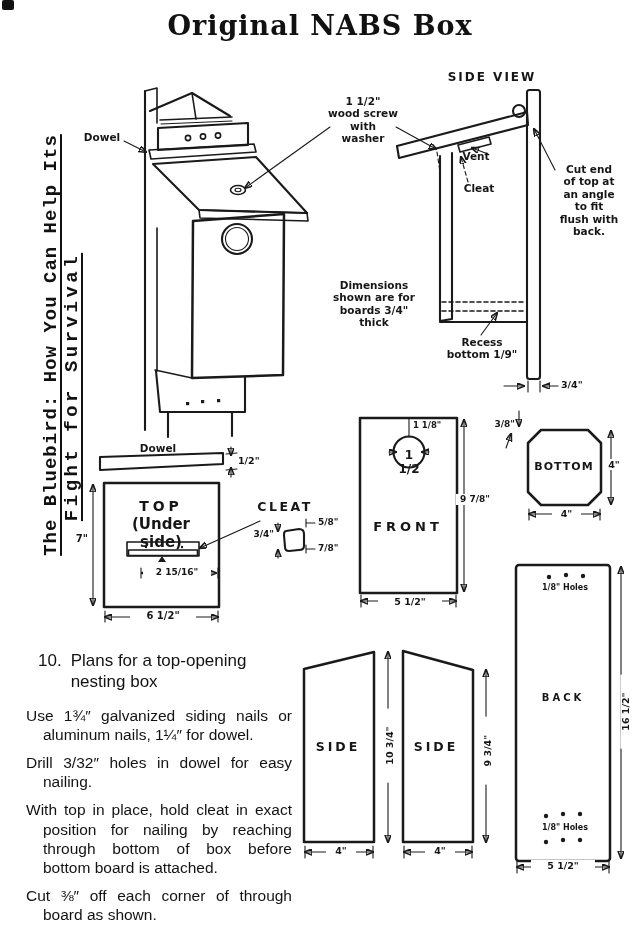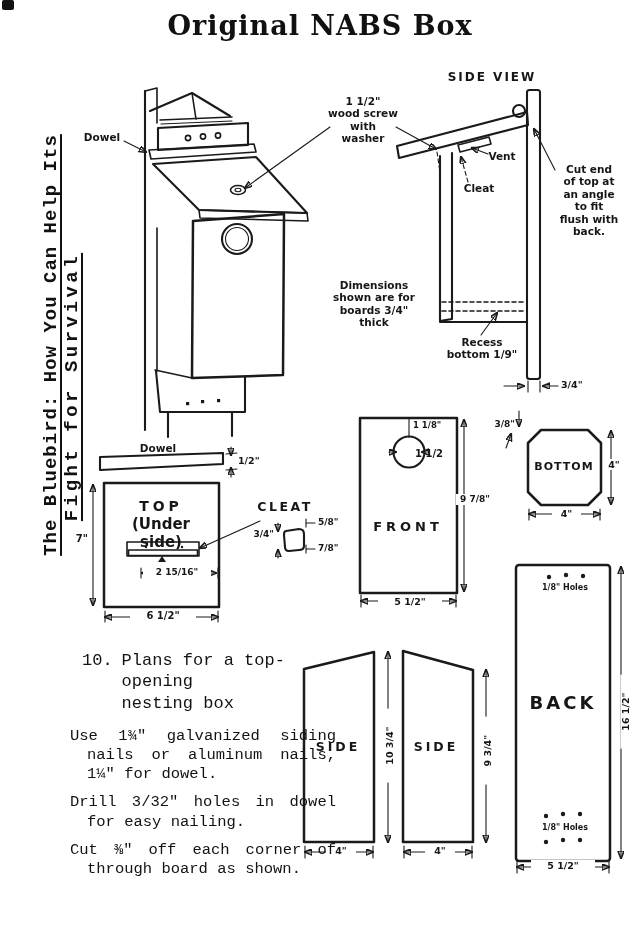--- a/index.html
+++ b/index.html
@@ -21,21 +21,21 @@
   svg.art .w25{stroke-width:2.5}
   svg.art .thin{stroke-width:1.1}
   svg.art .fill{fill:#1a1a1a;stroke:none}
   svg.art .dash{stroke-dasharray:4 3}
   .lbl{position:absolute;font-weight:700;font-size:10.5px;line-height:1.18;text-align:center;
         white-space:pre-line;color:#161616;z-index:3;}
   .bg{background:#fff;padding:0 2px;}
   .rot{transform:rotate(-90deg);transform-origin:center;}
   .tl{text-align:left}.tr{text-align:right}
   .instructions{position:absolute;left:26px;top:650px;width:266px;z-index:3;
-        font-family:Liberation Mono, monospace;font-size:15.5px;color:#131313;margin-left:44px;}
+        font-family:Liberation Sans, sans-serif;font-size:15.5px;color:#131313;}
   .ihead{display:flex;gap:9px;font-size:17px;line-height:1.25;margin-left:12px;}
   .ihead .htext{white-space:pre-line;}
   .para{margin-top:9px;text-align:justify;padding-left:17px;text-indent:-17px;line-height:1.24;}
 </style>
 </head>
 <body>
 
 <div class="page">
 
   <div class="artifact"></div>
@@ -189,21 +189,21 @@
       <path class="thin" d="M404,852 L472,852" marker-start="url(#as)" marker-end="url(#ae)"></path>
       <path class="thin" d="M404,846 L404,858 M472,846 L472,858"></path>
     </g>
   </svg>
 
   <div class="lbl" style="left:446px;top:70px;width:92px;font-size:12px;letter-spacing:2px;">SIDE VIEW</div>
   <div class="lbl" style="left:317px;top:95px;width:92px;">1 1/2"
 wood screw
 with
 washer</div>
-  <div class="lbl" style="left:482px;top:150px;width:40px;">Vent</div>
+  <div class="lbl" style="left:456px;top:150px;width:40px;">Vent</div>
   <div class="lbl" style="left:455px;top:182px;width:48px;">Cleat</div>
   <div class="lbl" style="left:551px;top:163px;width:76px;">Cut end
 of top at
 an angle
 to fit
 flush with
 back.</div>
   <div class="lbl" style="left:316px;top:279px;width:116px;">Dimensions
 shown are for
 boards 3/4"
@@ -222,46 +222,47 @@
   <div class="lbl bg" style="left:130px;top:610px;width:62px;font-size:10px;">6 1/2"</div>
   <div class="lbl bg" style="left:143px;top:567px;width:64px;font-size:9px;">2 15/16"</div>
 
   <div class="lbl" style="left:249px;top:500px;width:72px;font-size:12.5px;letter-spacing:2.5px;">CLEAT</div>
   <div class="lbl tl" style="left:318px;top:517px;width:30px;font-size:9px;">5/8"</div>
   <div class="lbl tr" style="left:246px;top:529px;width:28px;font-size:9px;">3/4"</div>
   <div class="lbl tl" style="left:318px;top:543px;width:30px;font-size:9px;">7/8"</div>
 
   <div class="lbl" style="left:369px;top:519px;width:78px;font-size:13px;letter-spacing:4px;">FRONT</div>
   <div class="lbl tl" style="left:413px;top:420px;width:38px;font-size:8.5px;">1 1/8"</div>
-  <div class="lbl" style="left:394px;top:448px;width:30px;font-size:10px;margin-left:20px;">1 1/2</div>
+  <div class="lbl" style="left:394px;top:448px;width:30px;font-size:12px;">1 1/2</div>
   <div class="lbl bg" style="left:456px;top:494px;width:34px;font-size:9px;">9 7/8"</div>
   <div class="lbl bg" style="left:378px;top:596px;width:60px;font-size:9.5px;">5 1/2"</div>
 
   <div class="lbl" style="left:529px;top:461px;width:70px;font-size:11px;letter-spacing:1px;">BOTTOM</div>
   <div class="lbl tr" style="left:487px;top:419px;width:28px;font-size:9px;">3/8"</div>
   <div class="lbl bg" style="left:603px;top:459px;width:18px;font-size:9.5px;">4"</div>
   <div class="lbl bg" style="left:552px;top:508px;width:25px;font-size:9.5px;">4"</div>
 
-  <div class="lbl" style="left:529px;top:692px;width:68px;font-size:18px;letter-spacing:3px;">BACK</div>
+  <div class="lbl" style="left:529px;top:692px;width:68px;font-size:10px;letter-spacing:3px;">BACK</div>
   <div class="lbl" style="left:527px;top:583px;width:76px;font-size:8px;">1/8" Holes</div>
   <div class="lbl" style="left:527px;top:823px;width:76px;font-size:8px;">1/8" Holes</div>
   <div class="lbl rot bg" style="left:589px;top:706px;width:70px;font-size:9.5px;">16 1/2"</div>
   <div class="lbl bg" style="left:531px;top:860px;width:60px;font-size:9.5px;">5 1/2"</div>
 
   <div class="lbl" style="left:309px;top:740px;width:58px;font-size:12.5px;letter-spacing:3px;">SIDE</div>
   <div class="lbl" style="left:407px;top:740px;width:58px;font-size:12.5px;letter-spacing:3px;">SIDE</div>
   <div class="lbl bg" style="left:326px;top:845px;width:26px;font-size:9.5px;">4"</div>
   <div class="lbl bg" style="left:425px;top:845px;width:26px;font-size:9.5px;">4"</div>
   <div class="lbl rot bg" style="left:353px;top:740px;width:70px;font-size:9.5px;">10 3/4"</div>
   <div class="lbl rot bg" style="left:454px;top:745px;width:64px;font-size:9.5px;">9 3/4"</div>
 
   <div class="instructions">
     <div class="ihead">
       <span class="num">10.</span>
       <span class="htext">Plans for a top-opening
 nesting box</span>
     </div>
     <div class="para" style="margin-top:13px;">Use 1¾″ galvanized siding nails or aluminum nails, 1¼″ for dowel.</div>
     <div class="para">Drill 3/32″ holes in dowel for easy nailing.</div>
+    <div class="para">With top in place, hold cleat in exact position for nailing by reaching through bottom of box before bottom board is attached.</div>
     <div class="para">Cut ⅜″ off each corner of through board as shown.</div>
   </div>
 
 </div>
 
 </body></html>

